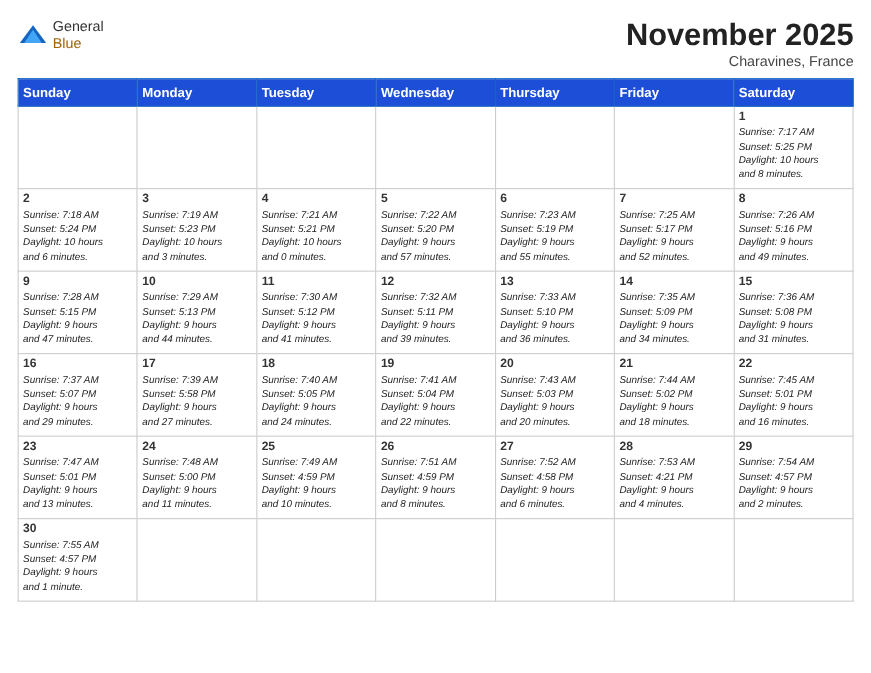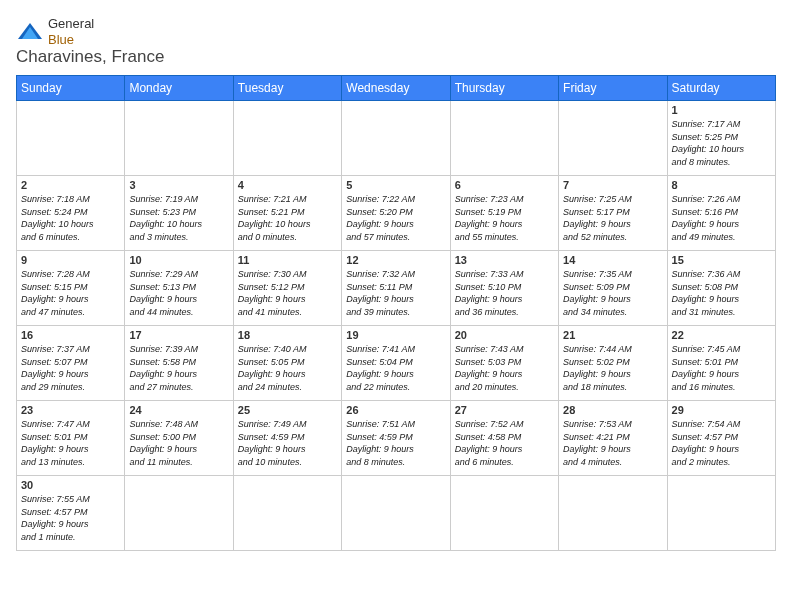--- a/index.html
+++ b/index.html
@@ -8,21 +8,20 @@
       background: #fff;
       width: 792px;
       min-height: 612px;
       padding: 16px;
     }
     .header-section {
       display: flex;
       justify-content: space-between;
       align-items: flex-start;
       margin-bottom: 8px;
-      flex-direction: column;
     }
     .logo {
       display: flex;
       align-items: center;
       gap: 4px;
     }
     .logo-text {
       font-size: 13px;
       line-height: 1.2;
     }
@@ -34,33 +33,33 @@
     }
     .title-section {
       text-align: right;
     }
     .month-title {
       font-size: 28px;
       font-weight: bold;
       color: #222;
     }
     .subtitle {
-      font-size: 17px;
+      font-size: 13px;
       color: #444;
     }
     .calendar {
       width: 100%;
       border-collapse: collapse;
       border: 1px solid #ccc;
     }
     .calendar th {
-      background-color: #3b82f6;
+      background-color: #1d4ed8;
       color: #fff;
       font-size: 12px;
-      font-weight: normal;
+      font-weight: bold;
       padding: 5px 4px;
       text-align: left;
       border: 1px solid #1565c0;
     }
     .calendar td {
       border: 1px solid #ccc;
       vertical-align: top;
       padding: 3px 4px;
       width: 107px;
       min-height: 70px;
@@ -94,20 +93,21 @@
     <svg class="logo-icon" viewBox="0 0 28 22" xmlns="http://www.w3.org/2000/svg">
       <polygon points="14,2 26,18 2,18" fill="#1565c0"></polygon>
       <polygon points="14,6 22,18 6,18" fill="#42a5f5"></polygon>
     </svg>
     <div class="logo-text">
       <span class="general">General</span><br>
       <span class="blue">Blue</span>
     </div>
   </div>
   <div class="title-section">
+    <div class="month-title">November 2025</div>
     <div class="subtitle">Charavines, France</div>
   </div>
 </div>
 
 <table class="calendar">
   <thead>
     <tr>
     <th>Sunday</th>
         <th>Monday</th>
         <th>Tuesday</th>

